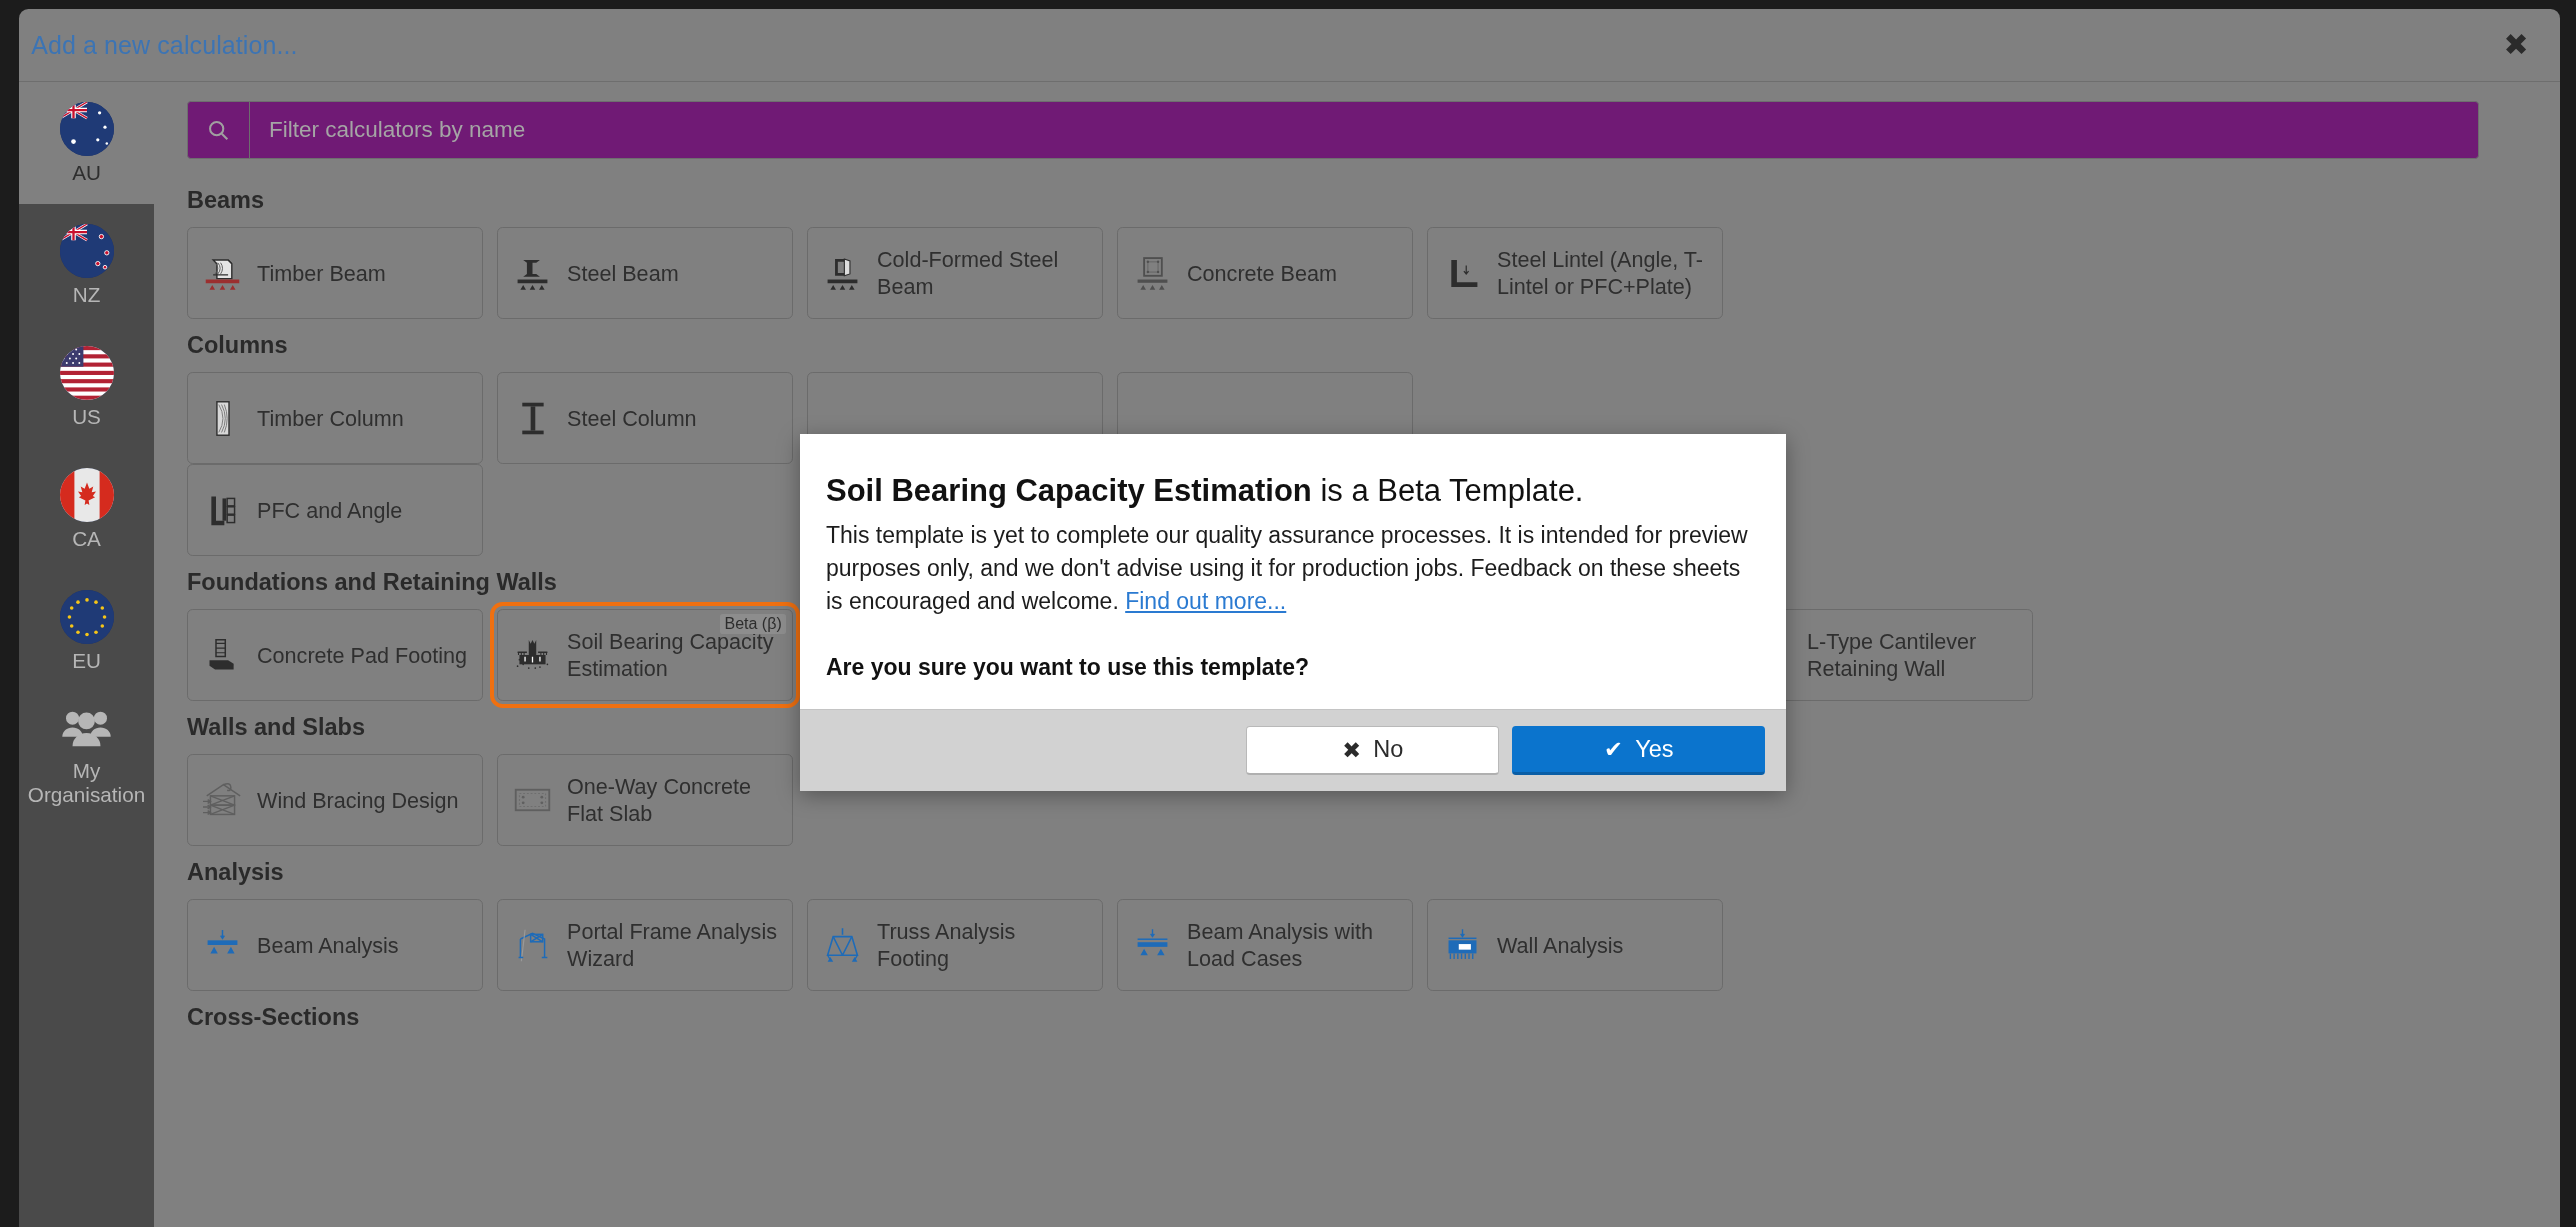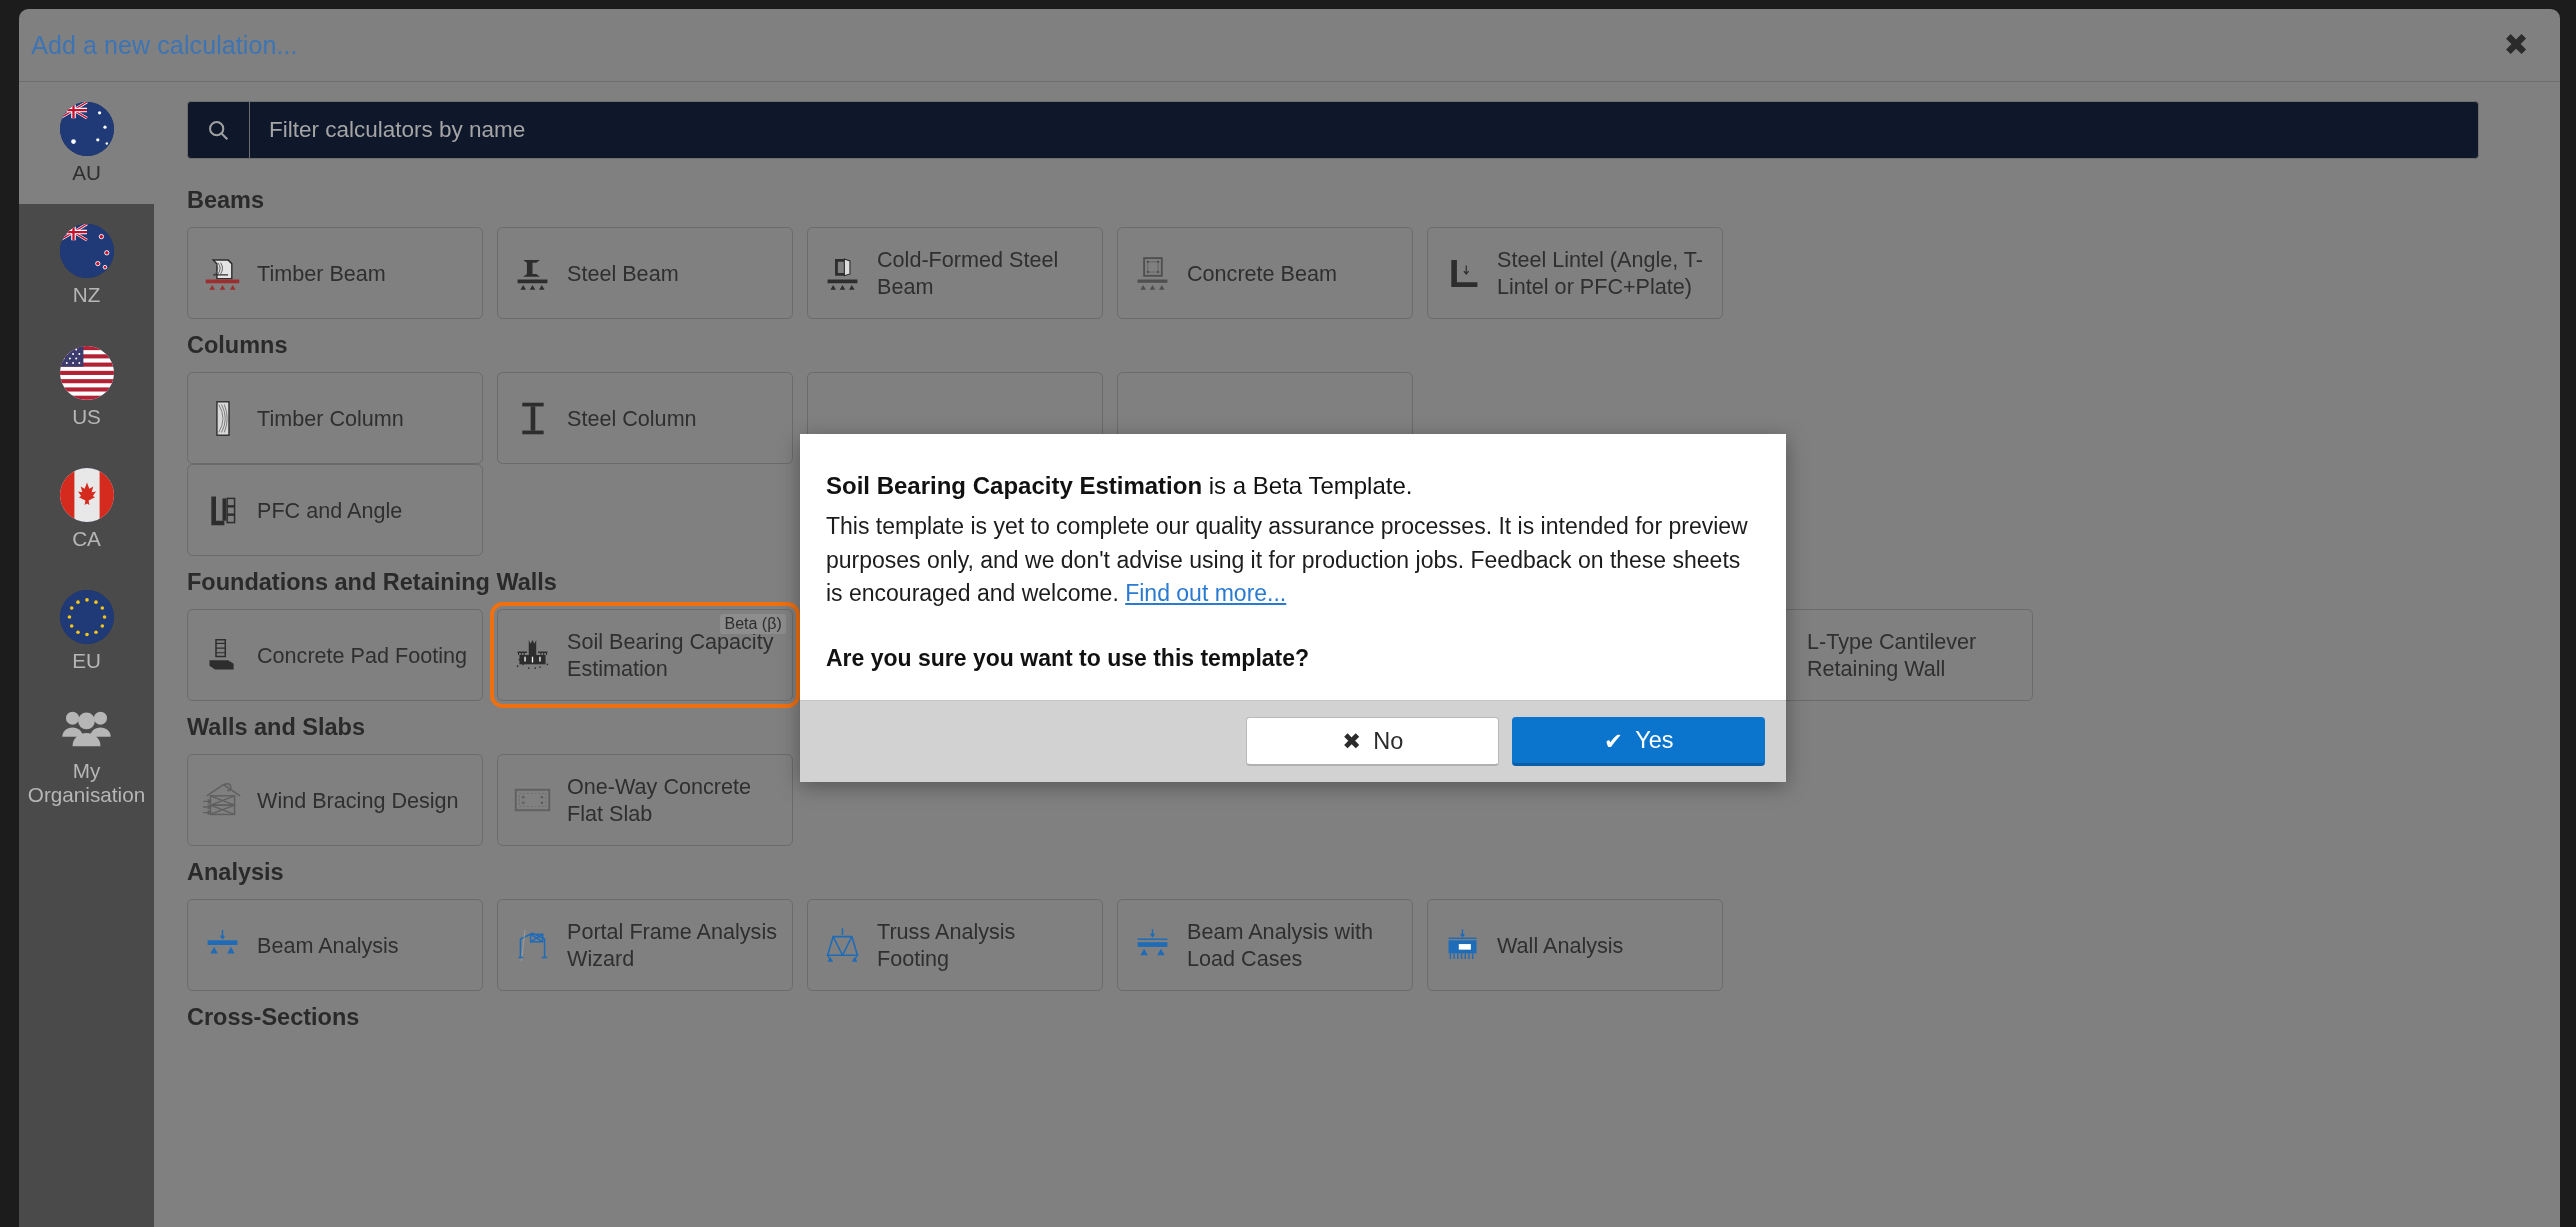--- a/index.html
+++ b/index.html
@@ -92,21 +92,21 @@
   .intro {
     font-size: 22.5px;
     color: #2f2f2f;
     margin-bottom: 16px;
   }
   .intro a { color: #3c74b4; text-decoration: none; }
 
   .search-wrap {
     width: 2292px;
     height: 58px;
-    background: #0f172a;
+    background: #701a75;
     border: 0.9px solid #6e6e6e;
     border-radius: 3.8px;
     display: flex; align-items: stretch;
     margin-bottom: 28px;
   }
   .search-icon-box {
     width: 62px;
     display: flex; align-items: center; justify-content: center;
     border-right: 0.9px solid #6e6e6e;
     color: #9c9c9c;
@@ -174,21 +174,21 @@
   .modal {
     position: absolute;
     left: 800px; top: 434px;
     width: 986px;
     background: #ffffff;
     box-shadow: 0 4.7px 20.7px rgba(0,0,0,.35);
     z-index: 50;
   }
   .modal-body { padding: 38px 26px 28px 26px; }
   .modal-title {
-    font-size: 24px;
+    font-size: 31px;
     color: #111;
     font-weight: normal;
     margin-bottom: 9.4px;
     line-height: 1.2;
   }
   .modal-title b { font-weight: bold; }
   .modal-text {
     font-size: 23px;
     color: #1c1c1c;
     line-height: 1.45;

